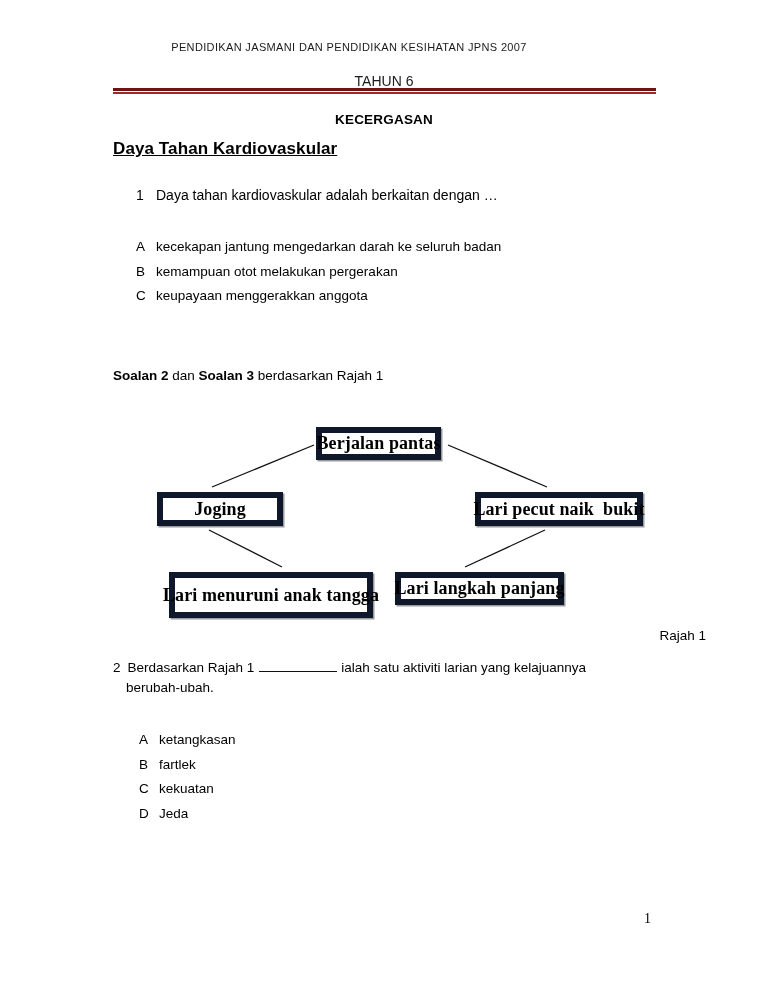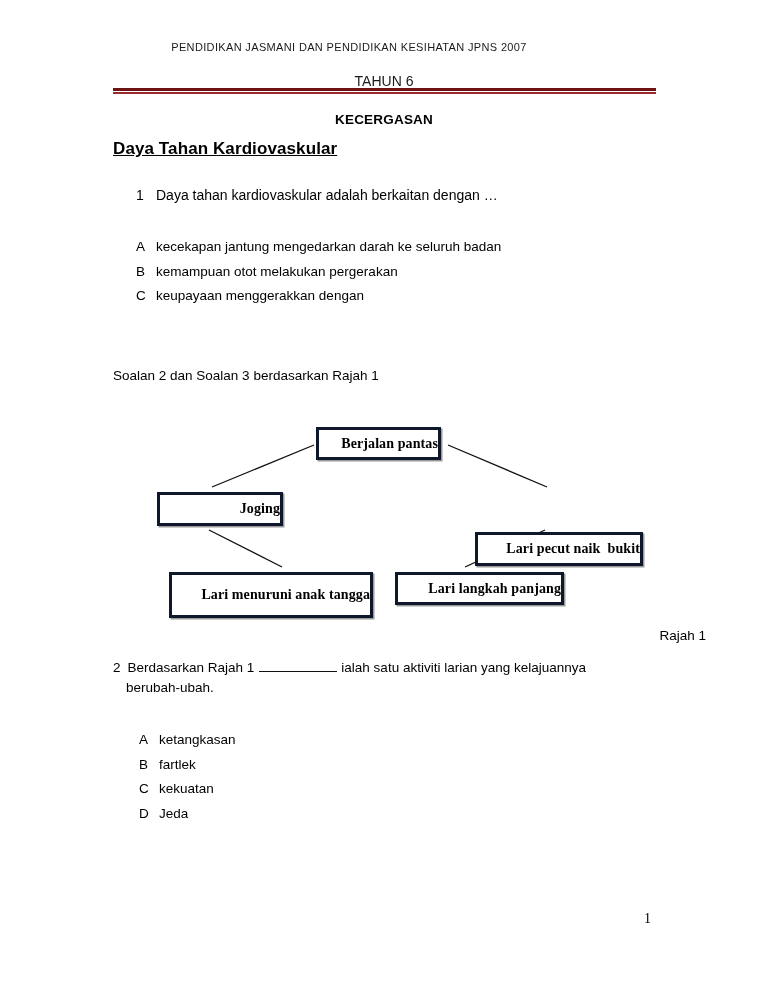--- a/index.html
+++ b/index.html
@@ -121,54 +121,54 @@
     width: 20px;
   }
 
   .soalan-ref {
     position: absolute;
     top: 368px;
     left: 113px;
     font-size: 13.5px;
     white-space: nowrap;
   }
-  .soalan-ref b { font-weight: normal; margin-top: 36px; }
+  .soalan-ref b { font-weight: bold; margin-top: 36px; }
 
   
   .diagram {
     position: absolute;
     top: 415px;
     left: 0;
     width: 768px;
     height: 215px;
   }
   .diagram svg {
     position: absolute;
     top: 0;
     left: 0;
   }
   .node {
     position: absolute;
     box-sizing: border-box;
-    border: 3px solid #0f172a;
+    border: 6px solid #0f172a;
     box-shadow: 1.5px 1.5px 0 0 #9a9a9a;
     background: #ffffff;
     font-family: "Liberation Serif", serif;
     font-weight: bold;
-    font-size: 14px;
+    font-size: 18px;
     color: #000000;
     display: flex;
     align-items: center;
-    justify-content: flex-end;
+    justify-content: center;
     white-space: pre;
     letter-spacing: 0.1px;
   }
   .node-berjalan  { left: 316px; top: 12px;  width: 125px; height: 33px; }
   .node-joging    { left: 157px; top: 77px;  width: 126px; height: 34px; }
-  .node-laripecut { left: 475px; top: 77px;  width: 168px; height: 34px; margin-top: 40px; }
+  .node-laripecut { left: 475px; top: 77px;  width: 168px; height: 34px; }
   .node-menuruni  { left: 169px; top: 157px; width: 204px; height: 46px; }
   .node-langkah   { left: 395px; top: 157px; width: 169px; height: 33px; }
 
   .figure-caption {
     position: absolute;
     top: 628px;
     left: 0;
     width: 768px;
     text-align: right;
     padding-right: 62px;
@@ -233,21 +233,21 @@
   </div>
 
   <div class="opt-list-1">
     <div class="opt-row">
       <span class="opt-letter">A</span><span>kecekapan jantung mengedarkan darah ke seluruh badan</span>
     </div>
     <div class="opt-row">
       <span class="opt-letter">B</span><span>kemampuan otot melakukan pergerakan</span>
     </div>
     <div class="opt-row">
-      <span class="opt-letter">C</span><span>keupayaan menggerakkan dengan</span>
+      <span class="opt-letter">C</span><span>keupayaan menggerakkan anggota</span>
     </div>
   </div>
 
   <div class="soalan-ref"><b>Soalan 2</b><span> dan </span><b>Soalan 3</b><span> berdasarkan Rajah 1</span></div>
 
   <div class="diagram">
     <svg width="768" height="215">
       <line x1="314" y1="30" x2="212" y2="72" stroke="#111111" stroke-width="1.3"></line>
       <line x1="448" y1="30" x2="547" y2="72" stroke="#111111" stroke-width="1.3"></line>
       <line x1="209" y1="115" x2="282" y2="152" stroke="#111111" stroke-width="1.3"></line>

